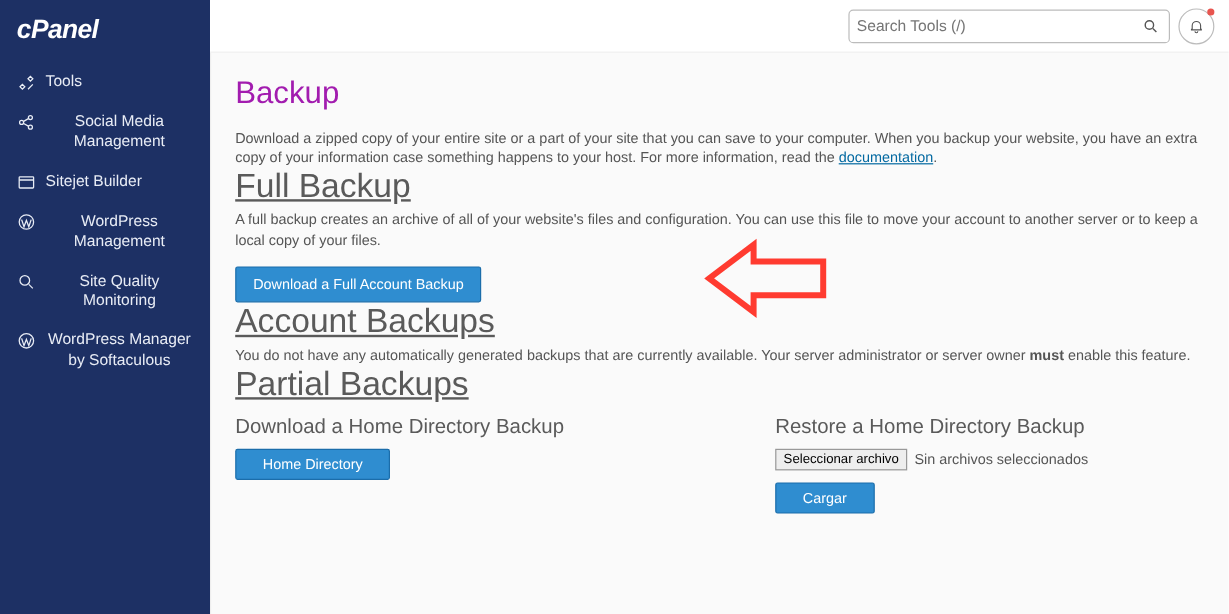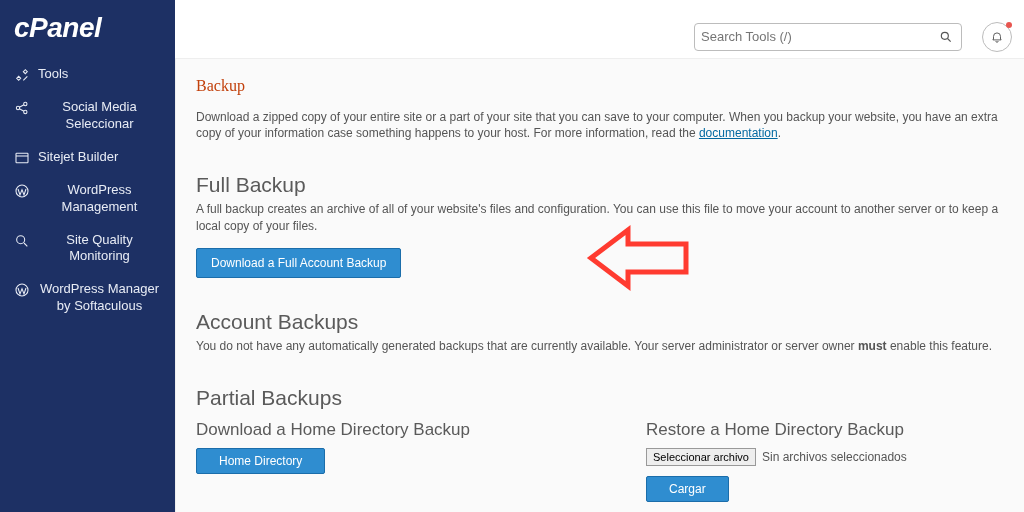--- a/index.html
+++ b/index.html
@@ -1,36 +1,36 @@
 <!DOCTYPE html>
 <html><head>
 <meta charset="utf-8">
 <style>
 * { box-sizing: border-box; margin: 0; padding: 0; }
 body { font-family: -apple-system, BlinkMacSystemFont, "Segoe UI", Helvetica, Arial, sans-serif; width: 1024px; height: 512px; overflow: hidden; background: #fff; }
 .container { display: flex; height: 100%; }
 .sidebar { width: 175px; background: #1d3064; color: #fff; display: flex; flex-direction: column; }
-.logo { font-style: italic; font-weight: 700; font-size: 28px; padding: 12px 14px 10px; letter-spacing: -0.5px; }
+.logo { font-style: italic; font-weight: 700; font-size: 22px; padding: 12px 14px 10px; letter-spacing: -0.5px; }
 .nav { padding: 4px 0; text-align: center; }
 .nav-item { display: flex; align-items: flex-start; gap: 8px; padding: 8px 14px; font-size: 13px; color: #e8ecf5; cursor: pointer; line-height: 1.3; }
 .nav-item .icon { flex: 0 0 16px; height: 16px; margin-top: 1px; display: flex; align-items: center; justify-content: center; }
 .nav-item .icon svg { width: 16px; height: 16px; fill: none; stroke: #e8ecf5; stroke-width: 1.6; }
 .sidebar-brand { margin-top: 45px; text-align: center; font-family: Georgia, "Times New Roman", serif; font-size: 17px; letter-spacing: 1.5px; padding: 4px 8px; }
 .sidebar-brand .bold { font-weight: 700; }
 .main { flex: 1; display: flex; flex-direction: column; background: #fff; }
-.topbar { height: 44px; display: flex; justify-content: flex-end; align-items: center; padding: 0 12px; gap: 20px; background: #fff; border-bottom: 1px solid #eee; margin-top: 15px; }
+.topbar { height: 44px; display: flex; justify-content: flex-end; align-items: center; padding: 0 12px; gap: 7px; background: #fff; border-bottom: 1px solid #eee; }
 .search-wrap { display: flex; align-items: center; border: 1px solid #bcbcbc; border-radius: 4px; width: 268px; height: 28px; padding: 0 8px 0 6px; }
 .search-wrap input { border: none; outline: none; font-size: 13px; flex: 1; color: #666; }
 .search-wrap .sicon { width: 14px; height: 14px; }
 .bell-wrap { position: relative; width: 30px; height: 30px; border: 1px solid #bcbcbc; border-radius: 50%; display: flex; align-items: center; justify-content: center; cursor: pointer; }
 .bell-wrap svg { width: 14px; height: 14px; stroke: #555; fill: none; stroke-width: 1.6; }
 .bell-dot { position: absolute; top: -1px; right: -1px; width: 6px; height: 6px; border-radius: 50%; background: #e8554f; }
 .content { flex: 1; padding: 18px 20px 10px; background: #fafafa; color: #555; overflow: hidden; border-left: 1px solid #eee; }
-.content h1 { font-size: 16px; color: #c2410c; font-weight: 400; margin-bottom: 14px; font-family: Liberation Serif, serif; }
-.content h2 { font-size: 21px; color: #5a5a5a; font-weight: 400; margin-top: 32px; margin-bottom: 4px; }
+.content h1 { font-size: 26px; color: #a21caf; font-weight: 400; margin-bottom: 14px; }
+.content h2 { font-size: 28px; color: #5a5a5a; font-weight: 400; margin-top: 0; margin-bottom: 4px; text-decoration: underline; }
 .content h3 { font-size: 17px; color: #5a5a5a; font-weight: 400; margin-top: 6px; margin-bottom: 8px; }
 .content p { font-size: 12px; color: #555; line-height: 1.35; }
 .content a { color: #0369a1; text-decoration: underline; }
 .btn { display: inline-block; background: #2f8dd0; color: #fff; border: 1px solid #1b6daa; font-size: 12px; padding: 7px 14px; border-radius: 2px; cursor: pointer; }
 .btn-sm { padding: 5px 22px; font-size: 12px; }
 .full-row { position: relative; margin-top: 14px; }
 .arrow { position: absolute; left: 390px; top: -26px; }
 .arrow svg { stroke: #ff3b30; fill: none; stroke-width: 5; }
 .cols { display: flex; gap: 92px; margin-top: 2px; }
 .col { flex: 1; }
@@ -55,21 +55,21 @@
       </div>
       <div class="nav-item">
         <span class="icon">
             <svg viewBox="0 0 24 24">
               <circle cx="6" cy="12" r="2.5"></circle>
               <circle cx="17" cy="6" r="2.5"></circle>
               <circle cx="17" cy="18" r="2.5"></circle>
               <path d="M8 11l7-4M8 13l7 4"></path>
             </svg>
           </span>
-        <span>Social Media Seleccionar</span>
+        <span>Social Media Management</span>
       </div>
       <div class="nav-item">
         <span class="icon">
             <svg viewBox="0 0 24 24">
               <rect x="3" y="5" width="18" height="14" rx="1"></rect>
               <path d="M3 9h18"></path>
             </svg>
           </span>
         <span>Sitejet Builder</span>
       </div>

